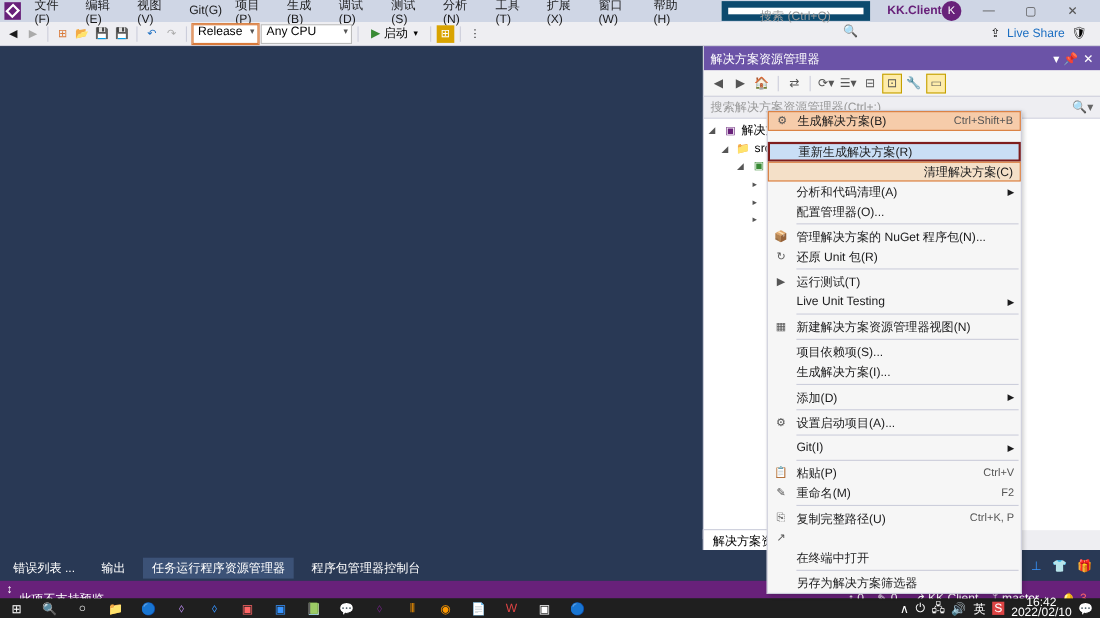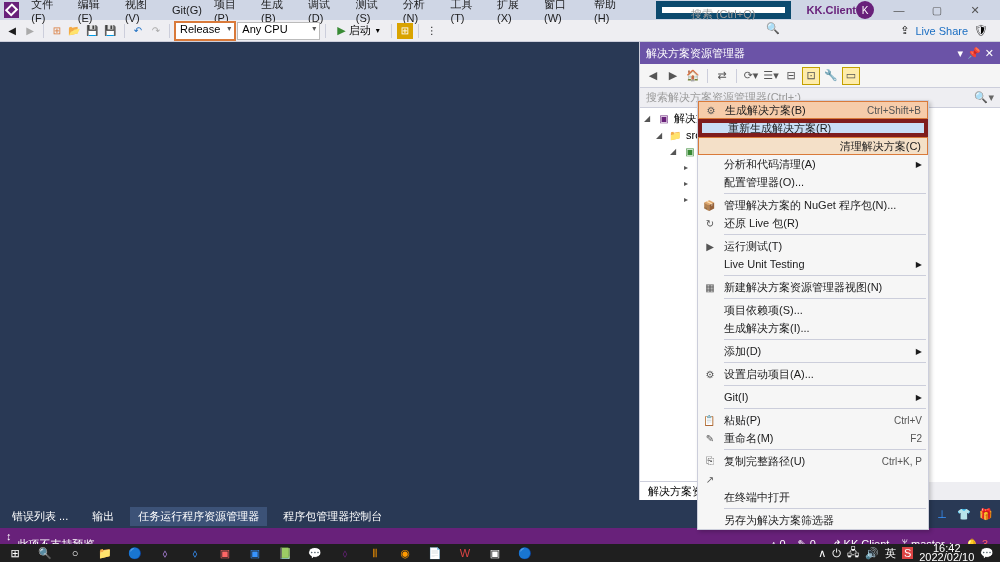--- a/index.html
+++ b/index.html
@@ -42,21 +42,21 @@
     .tree-row .exp { width: 10px; font-size: 8px; color: #555; }
     .tree-row .ico { width: 14px; height: 14px; display: inline-flex; align-items: center; justify-content: center; font-size: 10px; }
     .indent-1 { padding-left: 16px; }
     .indent-2 { padding-left: 30px; }
     .indent-3 { padding-left: 44px; }
     
     .context-menu { position: absolute; top: 100px; left: 697px; width: 232px; background: #f6f6f6; border: 1px solid #cccedb; box-shadow: 2px 2px 4px rgba(0,0,0,0.2); z-index: 100; }
     .cm-row { display: flex; align-items: center; height: 18px; padding: 0 6px 0 26px; position: relative; cursor: pointer; font-size: 11px; color: #1b1b1c; }
     .cm-row.hl { background: #f6ccaa; border: 1px solid #d97a3a; }
     .cm-row.hl2 { background: #f4e0c8; border: 1px solid #d97a3a; justify-content: flex-end; }
-    .cm-row.sel { background: #c9def5; border: 4px solid #7f1d1d; }
+    .cm-row.sel { background: #c9def5; border: 2px solid #7f1d1d; margin-top: 10px; }
     .cm-row .cm-icon { position: absolute; left: 5px; width: 14px; height: 14px; display: flex; align-items: center; justify-content: center; font-size: 10px; color: #555; }
     .cm-row .cm-short { margin-left: auto; color: #555; font-size: 10px; }
     .cm-row .cm-arrow { position: absolute; right: 6px; font-size: 8px; color: #1b1b1c; }
     .cm-sep { height: 1px; background: #cccedb; margin: 2px 2px 2px 26px; }
     
     .bottom-tabs { position: absolute; bottom: 61px; right: 0; width: 361px; height: 19px; background: #eeeef2; display: flex; align-items: center; font-size: 11px; }
     .bt-tab { padding: 2px 8px; background: #f5f5f5; border: 1px solid #cccedb; cursor: pointer; }
     .bt-tab.active { background: #fff; }
     .bt-tab.git { background: #68217a; color: #fff; border-color: #68217a; }
     
@@ -218,21 +218,21 @@
     <div class="cm-row">
       <span>配置管理器(O)...</span>
     </div>
     <div class="cm-sep"></div>
     <div class="cm-row">
       <span class="cm-icon">📦</span>
       <span>管理解决方案的 NuGet 程序包(N)...</span>
     </div>
     <div class="cm-row">
       <span class="cm-icon">↻</span>
-      <span>还原 Live 包(R)</span>
+      <span>还原 Unit 包(R)</span>
     </div>
     <div class="cm-sep"></div>
     <div class="cm-row">
       <span class="cm-icon">▶</span>
       <span>运行测试(T)</span>
     </div>
     <div class="cm-row">
       <span>Live Unit Testing</span>
       <span class="cm-arrow">▶</span>
     </div>

